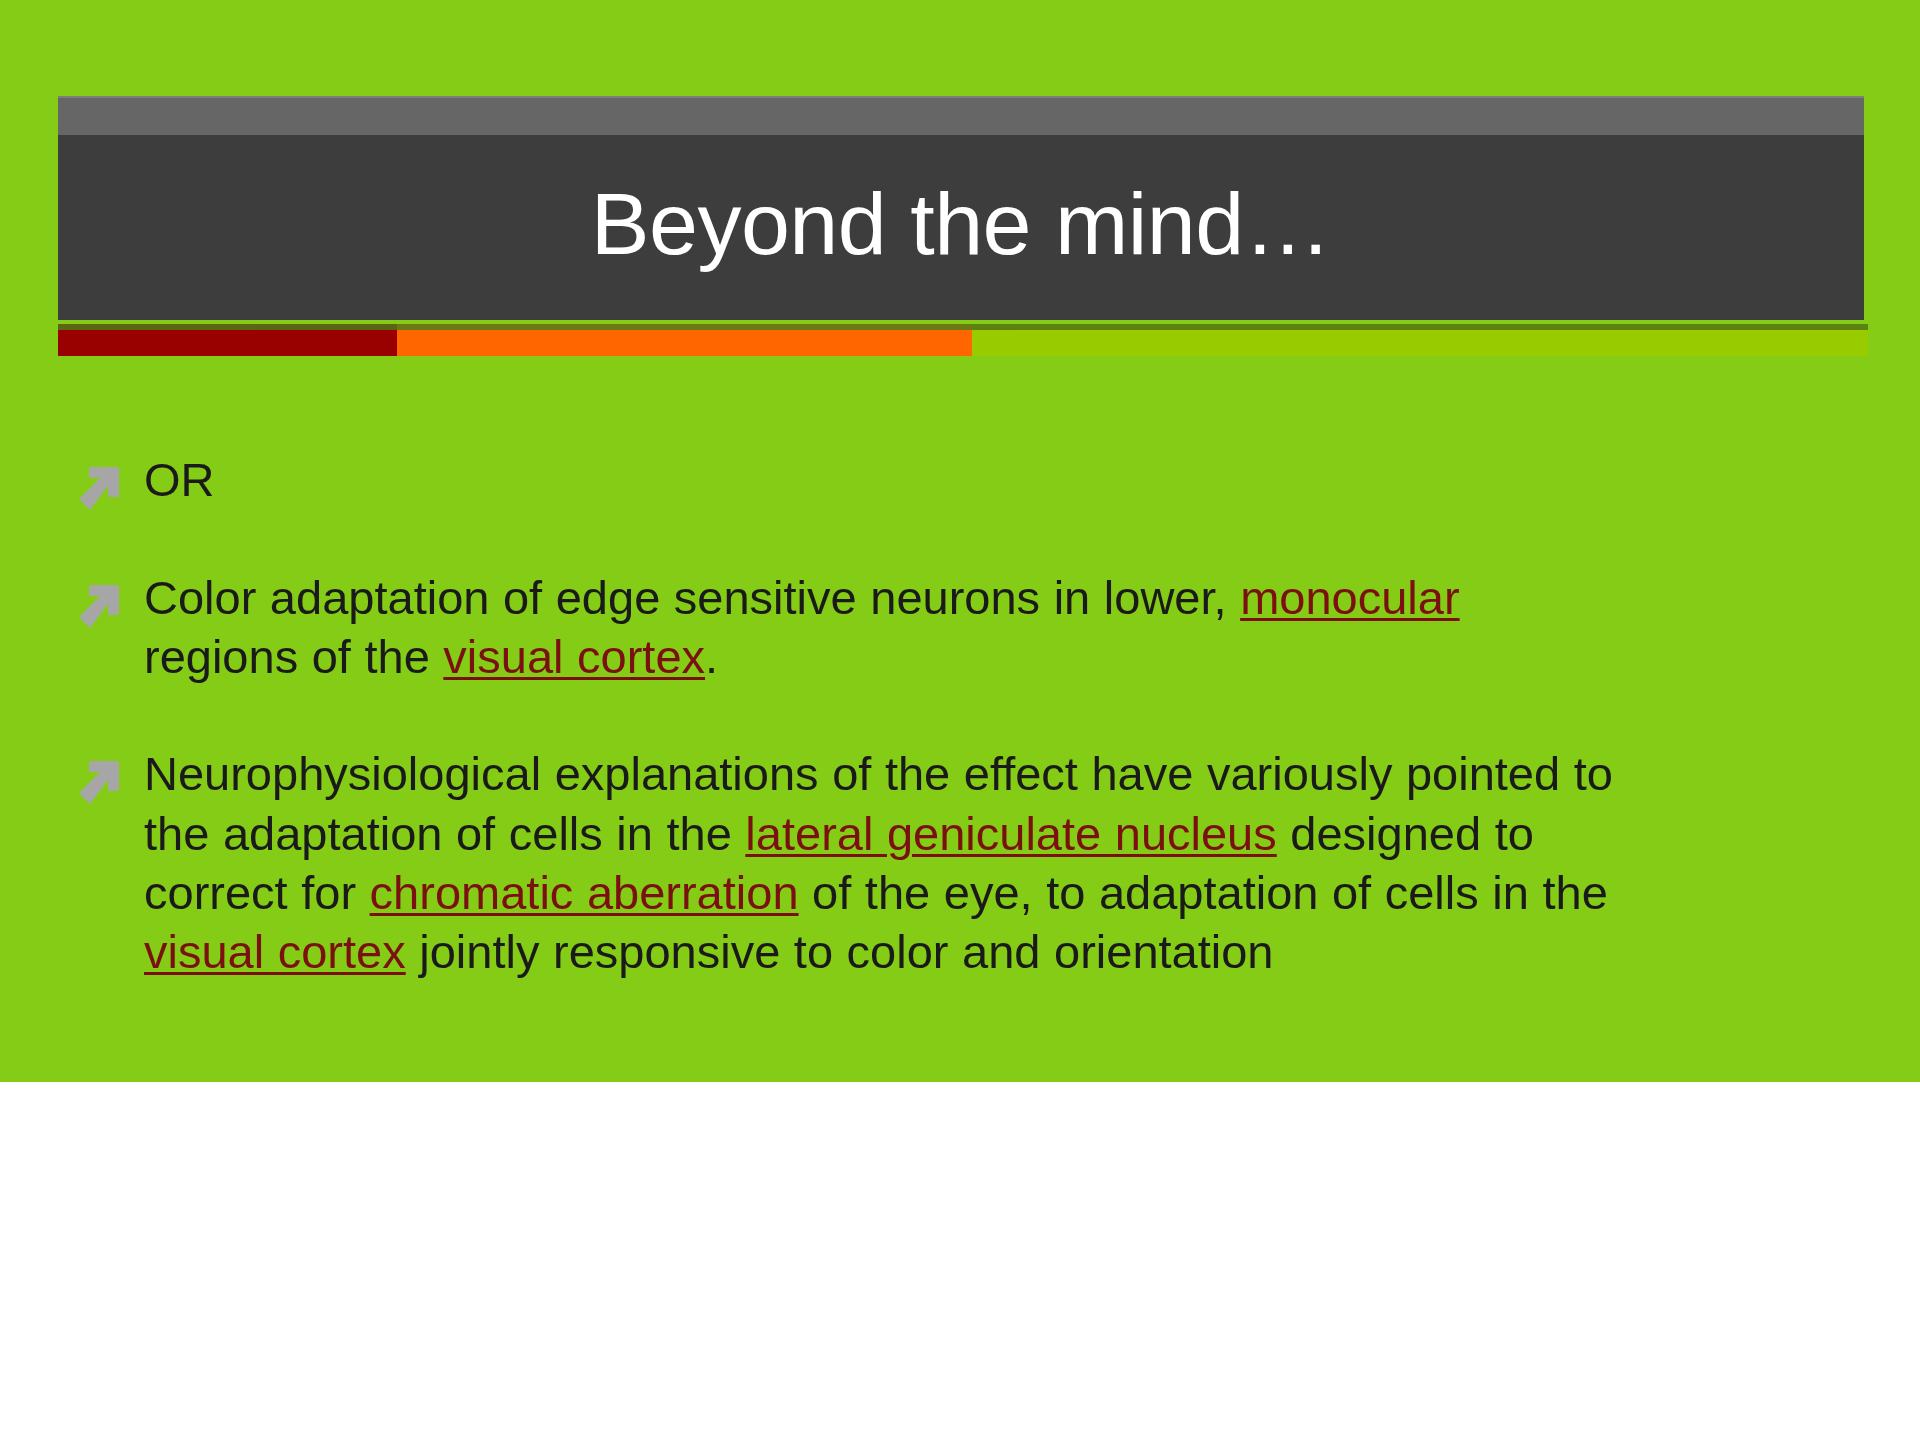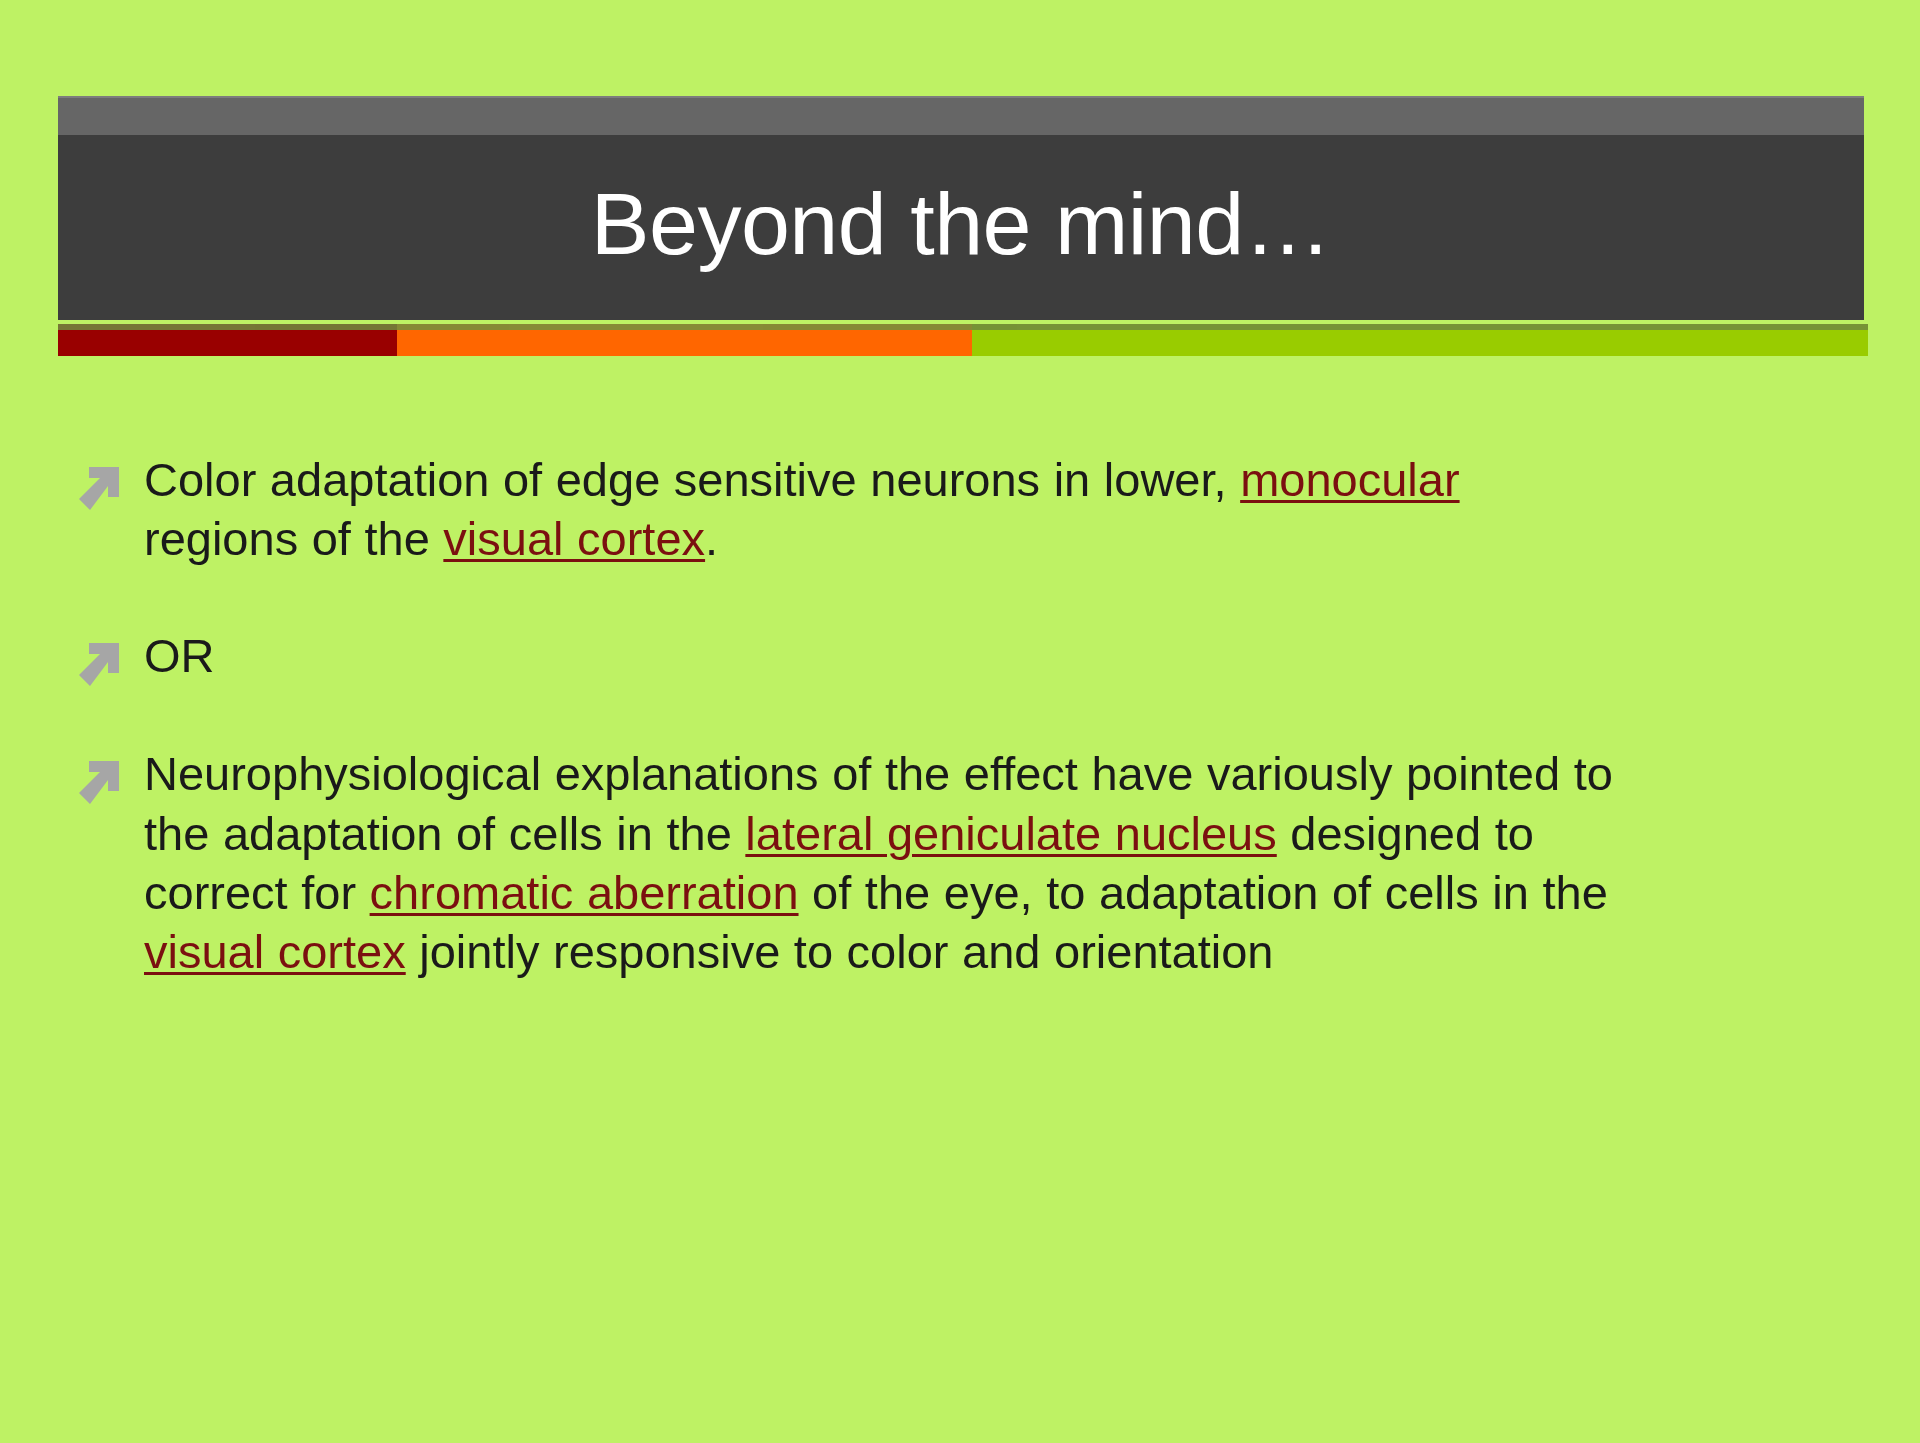--- a/index.html
+++ b/index.html
@@ -9,22 +9,22 @@
     background: #ffffff;
   }
   body {
     font-family: "Liberation Sans", "DejaVu Sans", sans-serif;
     -webkit-font-smoothing: antialiased;
   }
 
   .slide {
     position: relative;
     width: 1920px;
-    height: 1443px;
-    background: #bef264;
+    height: 1082px;
+    background: #84cc16;
     overflow: hidden;
   }
 
   
   .title-block {
     position: absolute;
     left: 58px;
     top: 96px;
     width: 1806px;
   }
@@ -152,30 +152,30 @@
   </div>
 
   <div class="body">
 
     <div class="bullet-row">
       <div class="bullet-icon">
         <svg width="46" height="46" viewBox="0 0 46 46" aria-hidden="true">
           <path d="M14 46 L3 35 L24 14 L13 14 L13 3 L43 3 L43 33 L32 33 L32 22 Z" fill="#a6a6a6"></path>
         </svg>
       </div>
-      <div class="bullet-text"><span>Color adaptation of edge sensitive neurons in lower, </span><span class="lnk">monocular</span><span> regions of the </span><span class="lnk">visual cortex</span><span>.</span></div>
+      <div class="bullet-text"><span>OR</span></div>
     </div>
 
     <div class="bullet-row">
       <div class="bullet-icon">
         <svg width="46" height="46" viewBox="0 0 46 46" aria-hidden="true">
           <path d="M14 46 L3 35 L24 14 L13 14 L13 3 L43 3 L43 33 L32 33 L32 22 Z" fill="#a6a6a6"></path>
         </svg>
       </div>
-      <div class="bullet-text"><span>OR</span></div>
+      <div class="bullet-text"><span>Color adaptation of edge sensitive neurons in lower, </span><span class="lnk">monocular</span><span> regions of the </span><span class="lnk">visual cortex</span><span>.</span></div>
     </div>
 
     <div class="bullet-row">
       <div class="bullet-icon">
         <svg width="46" height="46" viewBox="0 0 46 46" aria-hidden="true">
           <path d="M14 46 L3 35 L24 14 L13 14 L13 3 L43 3 L43 33 L32 33 L32 22 Z" fill="#a6a6a6"></path>
         </svg>
       </div>
       <div class="bullet-text"><span>Neurophysiological explanations of the effect have variously pointed to the adaptation of cells in the </span><span class="lnk">lateral geniculate nucleus</span><span> designed to correct for </span><span class="lnk">chromatic aberration</span><span> of the eye, to adaptation of cells in the </span><span class="lnk">visual cortex</span><span> jointly responsive to color and orientation</span></div>
     </div>

